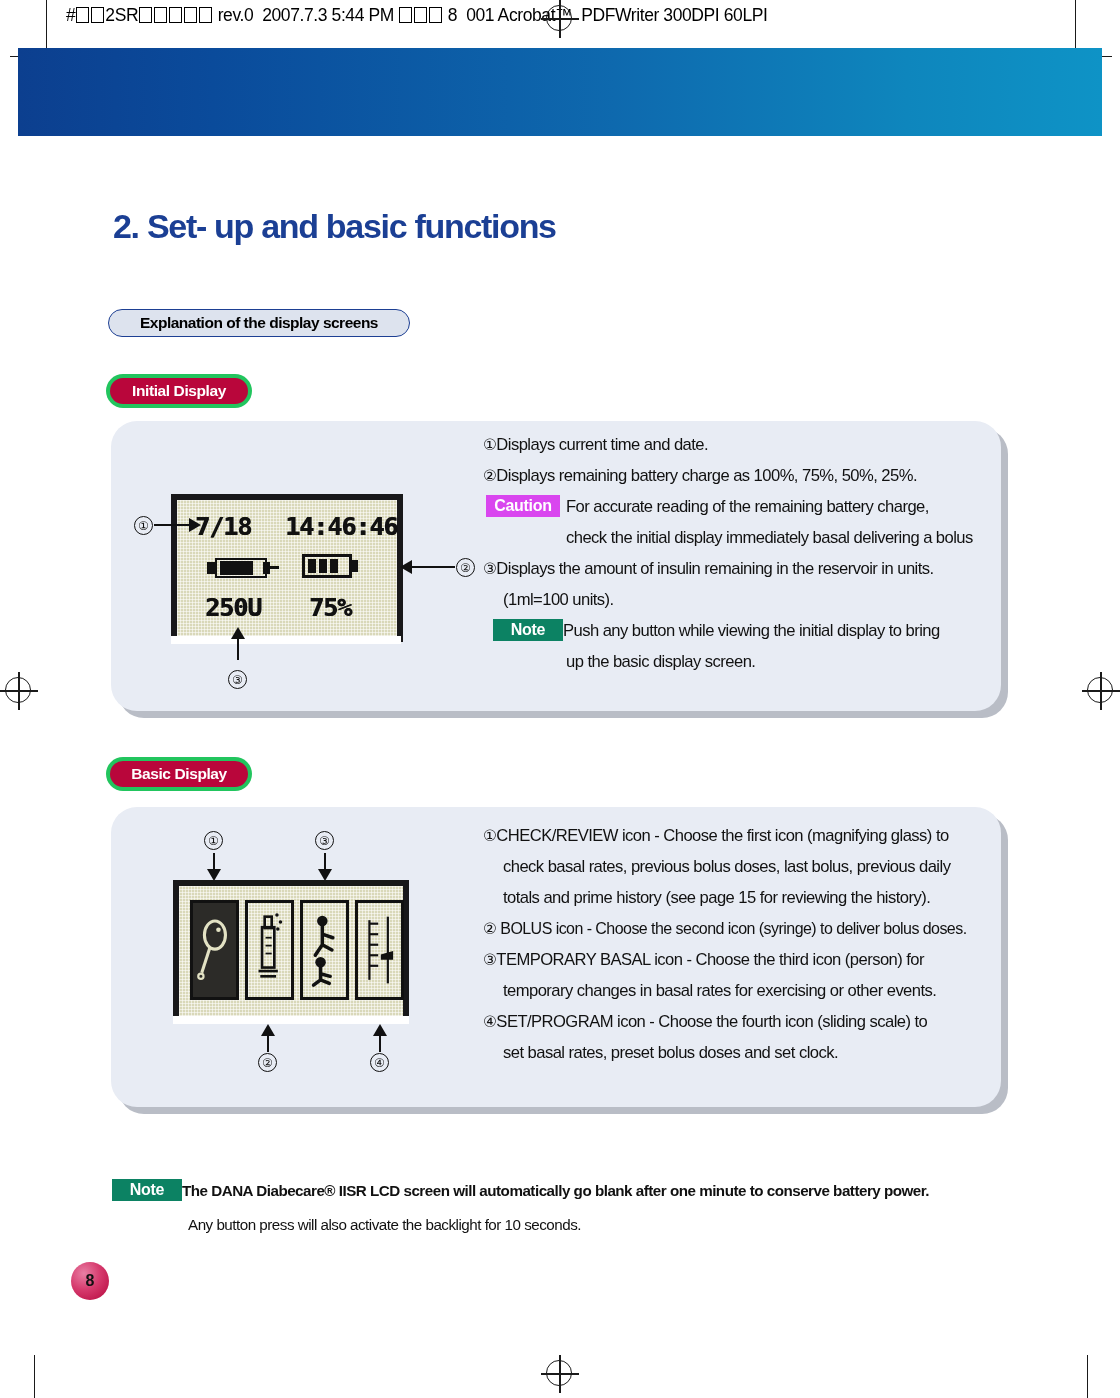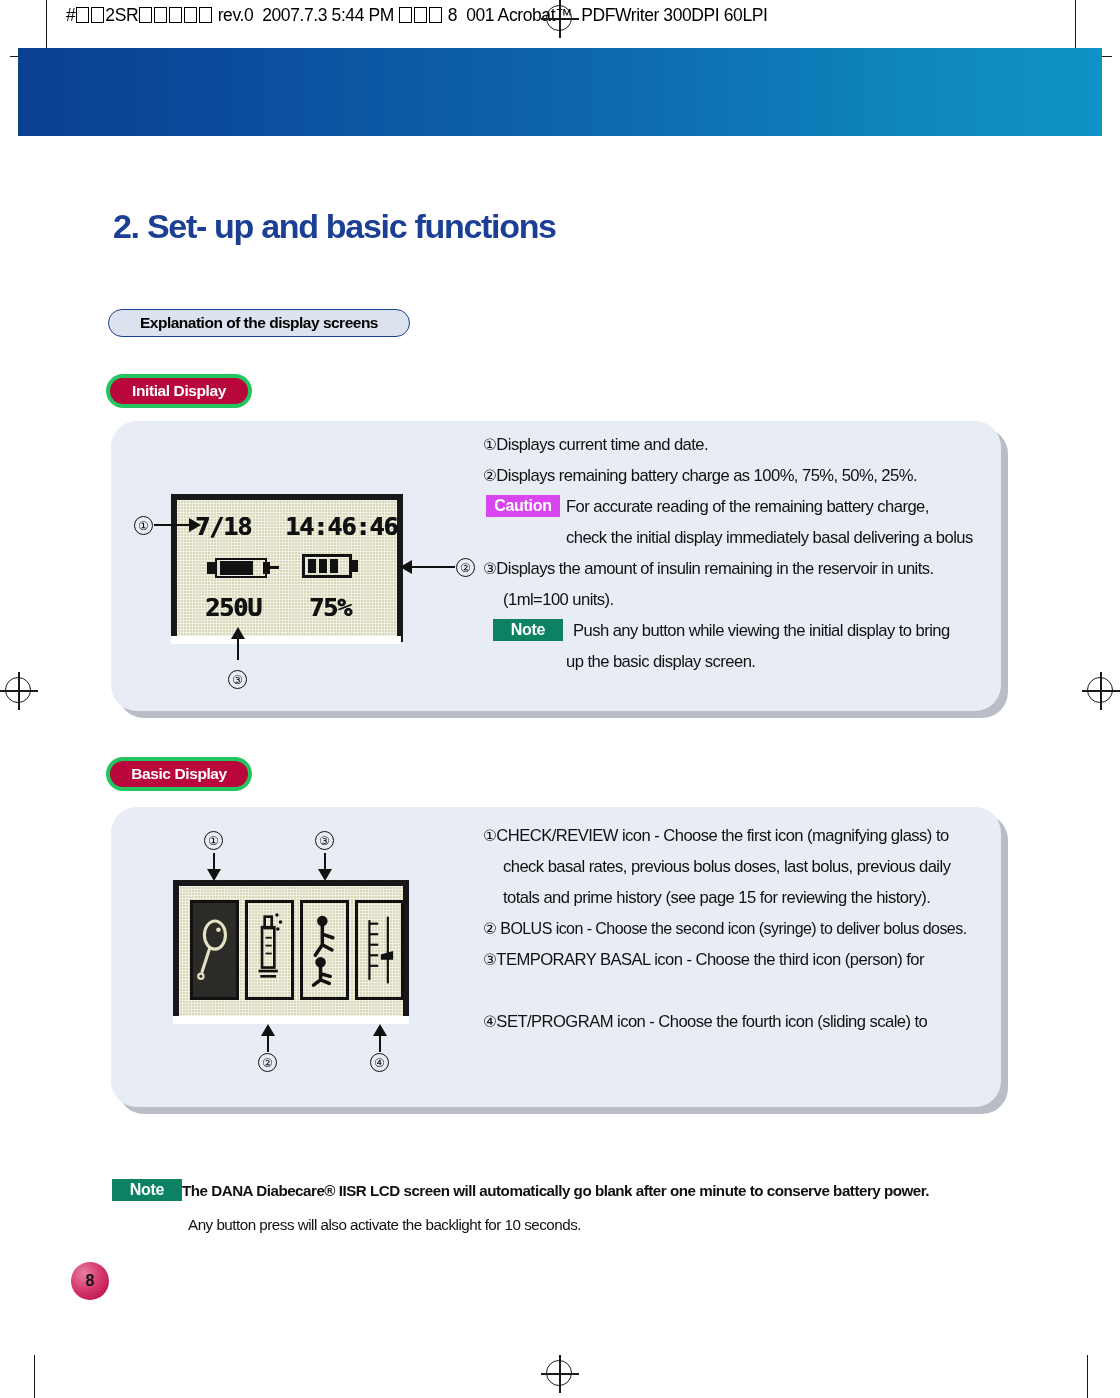--- a/index.html
+++ b/index.html
@@ -383,21 +383,21 @@
   <div class="body-text" style="left:455px; top:101px;">
     <span>check the initial display immediately basal delivering a bolus</span>
   </div>
   <div class="body-text" style="left:372px; top:132px;">
     <span class="marker">③</span><span>Displays the amount of insulin remaining in the reservoir in units.</span>
   </div>
   <div class="body-text" style="left:392px; top:163px;">
     <span>(1ml=100 units).</span>
   </div>
   <div class="body-text" style="left:382px; top:194px;">
-    <span class="badge note">Note</span><span style="margin-left:10px;">Push any button while viewing the initial display to bring</span>
+    <span class="badge note">Note</span><span style="">Push any button while viewing the initial display to bring</span>
   </div>
   <div class="body-text" style="left:455px; top:225px;">
     <span>up the basic display screen.</span>
   </div>
 </div>
 
 <div class="red-pill-wrap" style="left:106px; top:757px;">
   <div class="red-pill">Basic Display</div>
 </div>
 
@@ -473,23 +473,29 @@
   </div>
   <div class="body-text" style="left:392px; top:75px;">
     <span>totals and prime history (see page 15 for reviewing the history).</span>
   </div>
   <div class="body-text" style="left:372px; top:106px; font-size:16px;">
     <span class="marker">②</span><span> BOLUS icon -   Choose the second icon (syringe) to deliver bolus doses.</span>
   </div>
   <div class="body-text" style="left:372px; top:137px;">
     <span class="marker">③</span><span>TEMPORARY BASAL icon -   Choose the third icon (person) for</span>
   </div>
+  <div class="body-text" style="left:392px; top:168px;">
+    <span>temporary changes in basal rates for exercising or other events.</span>
+  </div>
   <div class="body-text" style="left:372px; top:199px;">
     <span class="marker">④</span><span>SET/PROGRAM icon -   Choose the fourth icon (sliding scale) to</span>
   </div>
+  <div class="body-text" style="left:392px; top:230px;">
+    <span>set basal rates, preset bolus doses and set clock.</span>
+  </div>
 </div>
 
 <div class="bottom-note" style="left:112px; top:1179px;">
   <span class="badge note">Note</span><span style="margin-left:0;font-weight:bold;">The DANA Diabecare® IISR LCD screen will automatically go blank after one minute to conserve battery power.</span>
 </div>
 <div class="bottom-note" style="left:188px; top:1216px;">
   <span>Any button press will also activate the backlight for 10 seconds.</span>
 </div>
 
 <div class="page-bubble">8</div>

